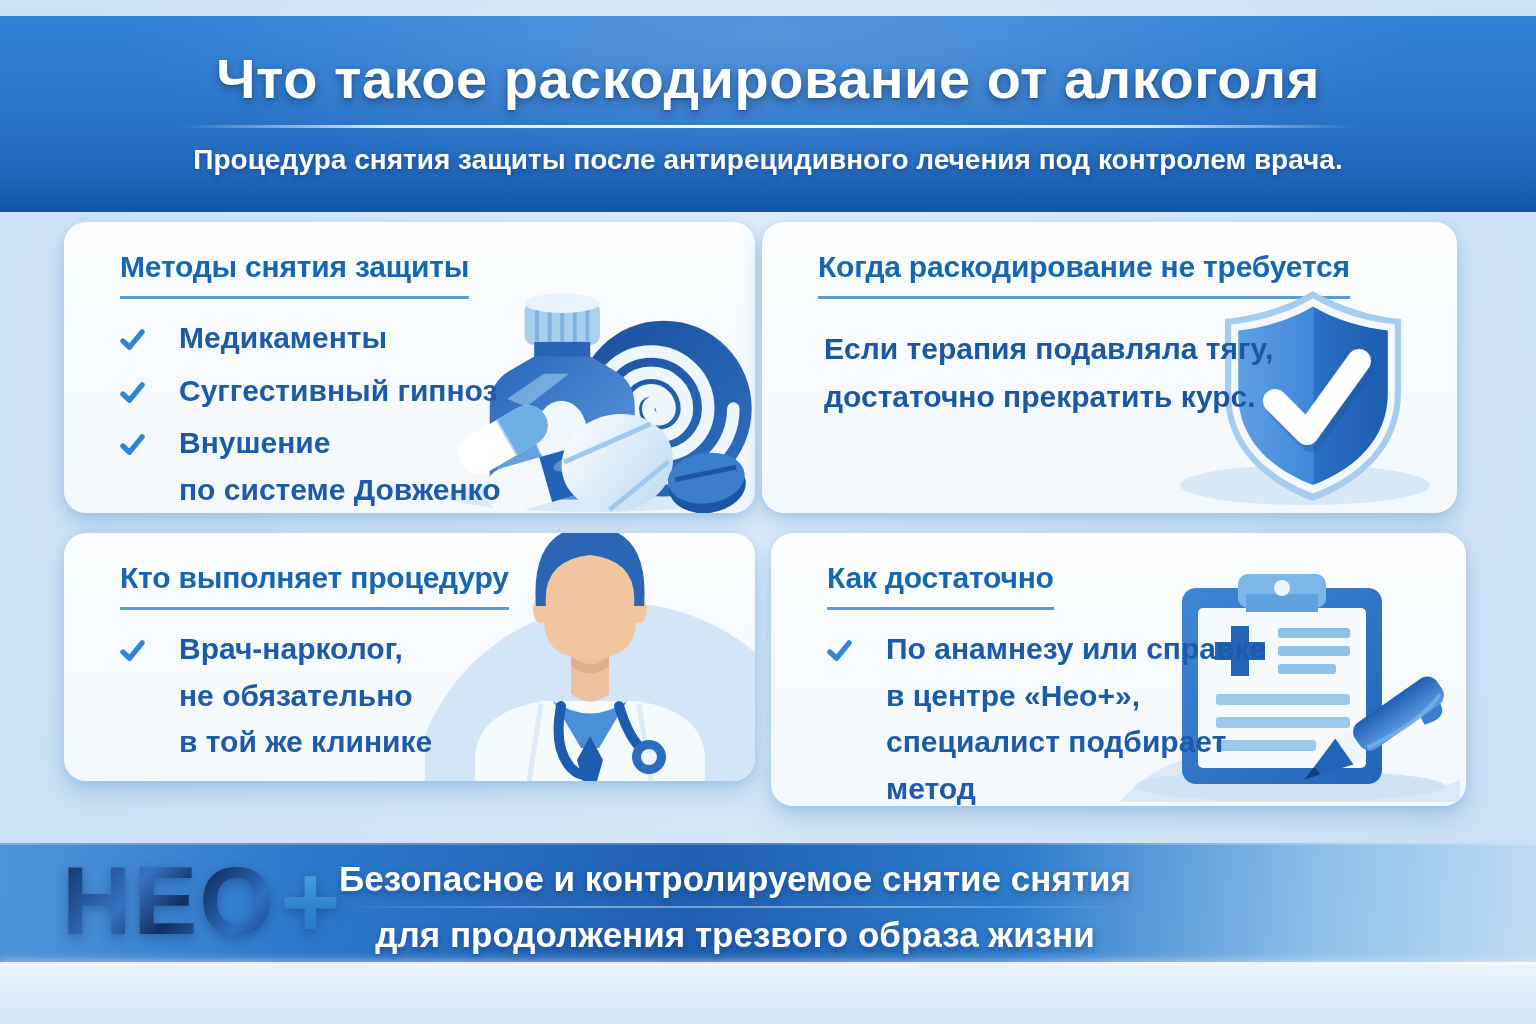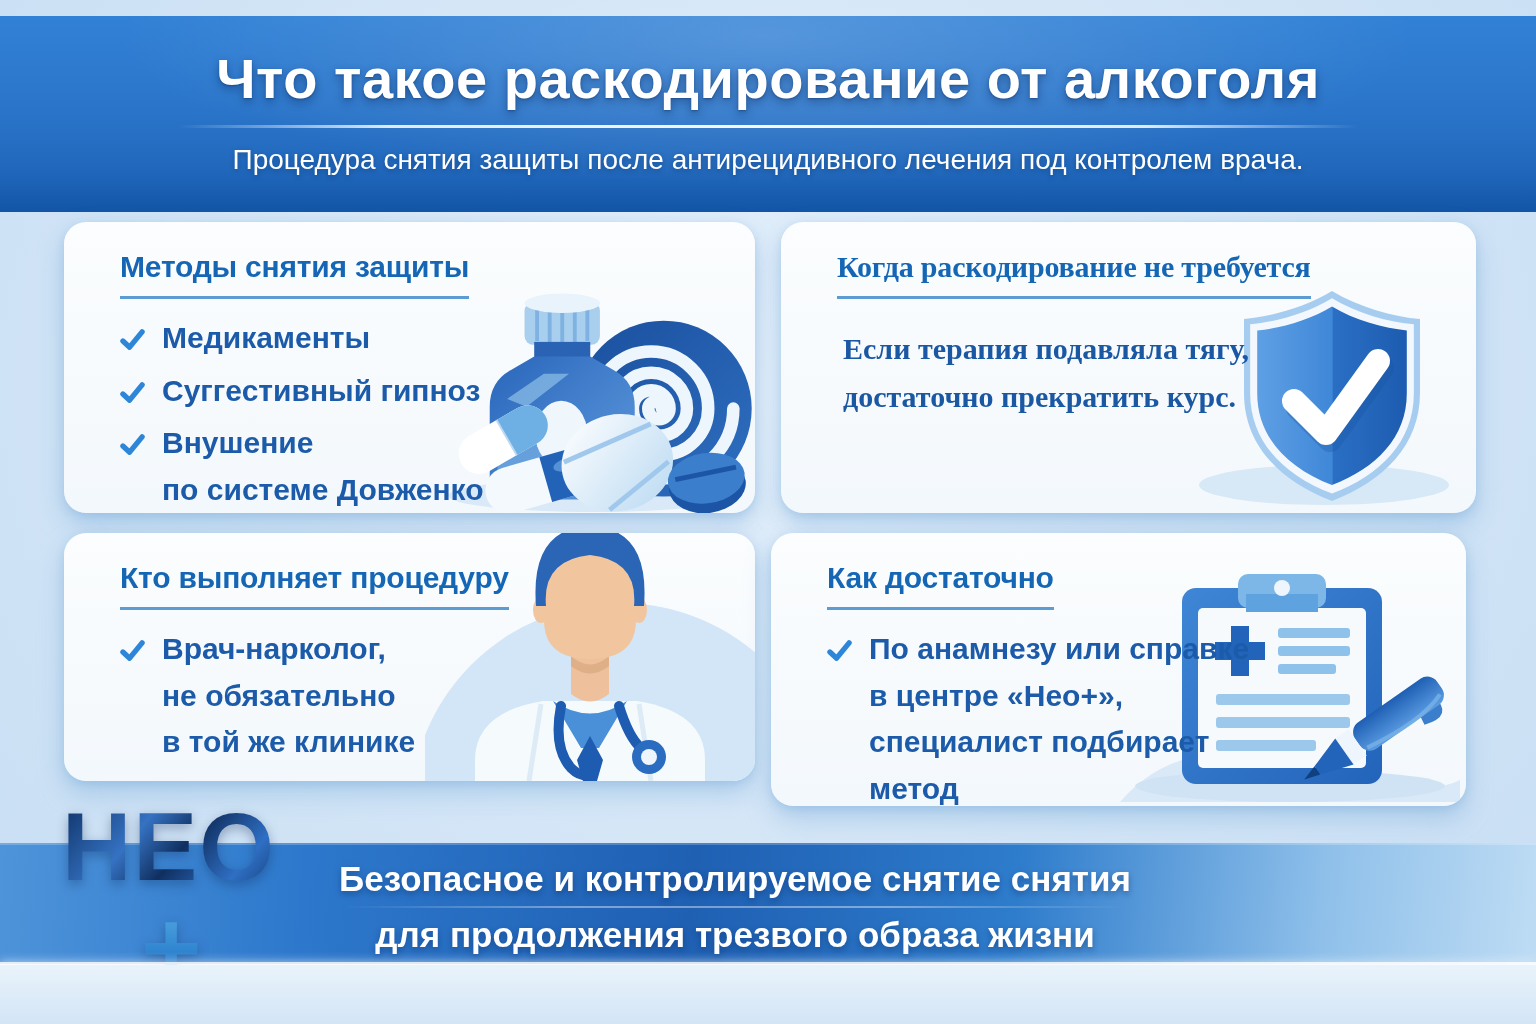--- a/index.html
+++ b/index.html
@@ -25,42 +25,42 @@
   .page-title {
     position:relative; margin-top:30px; font-size:56px; font-weight:700; letter-spacing:0.5px;
     text-shadow: 0 4px 10px rgba(8,40,90,0.45), 0 1px 2px rgba(8,40,90,0.4);
   }
   .title-divider {
     position:relative; width:1180px; height:3px; margin:14px auto 0;
     background: linear-gradient(90deg, rgba(255,255,255,0) 0%, rgba(255,255,255,0.85) 18%, rgba(255,255,255,0.95) 50%, rgba(255,255,255,0.85) 82%, rgba(255,255,255,0) 100%);
     border-radius:2px;
   }
   .page-subtitle {
-    position:relative; margin-top:16px; font-size:28px; font-weight:400;
+    position:relative; margin-top:16px; font-size:28px; font-weight:700;
     text-shadow: 0 2px 5px rgba(8,40,90,0.4);
   }
 
   
   .card {
     position:absolute; border-radius:22px; overflow:hidden;
     background: linear-gradient(180deg, #fbfdfe 0%, #f3f8fc 100%);
     box-shadow: 0 12px 26px rgba(110,165,215,0.40), 0 3px 8px rgba(120,170,220,0.30);
   }
   #card-methods { left:64px;  top:222px; width:691px; height:291px; }
-  #card-when    { left:781px; top:222px; width:695px; height:291px;font-family:Liberation Serif, serif; }
+  #card-when    { left:762px; top:222px; width:695px; height:291px; }
   #card-who     { left:64px;  top:533px; width:691px; height:248px; }
   #card-how     { left:771px; top:533px; width:695px; height:273px; }
 
   .card-inner { position:relative; padding:28px 30px 0 56px; height:100%; }
   .card-title {
     display:inline-block; font-size:30px; font-weight:700; color:#1566b5;
     letter-spacing:-0.2px; padding-bottom:12px; border-bottom:3px solid #5d9bd3;
   }
   .items { margin-top:16px; position:relative; z-index:2; }
-  .item { display:flex; align-items:flex-start; gap:17px; margin-top:6px;
+  .item { display:flex; align-items:flex-start; gap:34px; margin-top:6px;
           font-size:30px; font-weight:700; color:#1c5ba9; line-height:1.55; }
   .item .check { flex:0 0 auto; margin-top:12px; }
   .ml { white-space:pre-line; }
   .card-text {
     margin-top:26px; font-size:30px; font-weight:700; color:#1b58a4;
     line-height:1.6; white-space:pre-line; position:relative; z-index:2;
   }
   #card-methods .items { width:420px; }
   #card-when  .card-text { width:460px; margin-left:6px; }
   #card-who   .items { width:330px; }
@@ -328,21 +328,21 @@
           <rect x="25" y="-16" width="16" height="32" fill="#eef5fc"></rect>
           <path d="M41 -16 L74 -5 L74 5 L41 16 Z" fill="#2264ba"></path>
           <path d="M74 -5 L90 0 L74 5 Z" fill="#10407f"></path>
           <path d="M-70 -8 Q-40 -20 20 -10" stroke="#7db7e8" stroke-width="4" fill="none" opacity="0.7"></path>
         </g>
       </svg>
     </div>
   </div>
 
   <div class="footer-band"></div>
-  <div class="brand-logo" style="top:903px;flex-direction:column;">
+  <div class="brand-logo" style="top:903px;">
     <span class="logo-neo">НЕО</span>
     <span class="logo-plus">+</span>
   </div>
   <div class="tagline">
     <div class="tagline-line">Безопасное и контролируемое снятие снятия</div>
     <div class="tagline-sep"></div>
     <div class="tagline-line">для продолжения трезвого образа жизни</div>
   </div>
   <div class="footer-bottom-line"></div>
   <div class="footer-bottom"></div>

